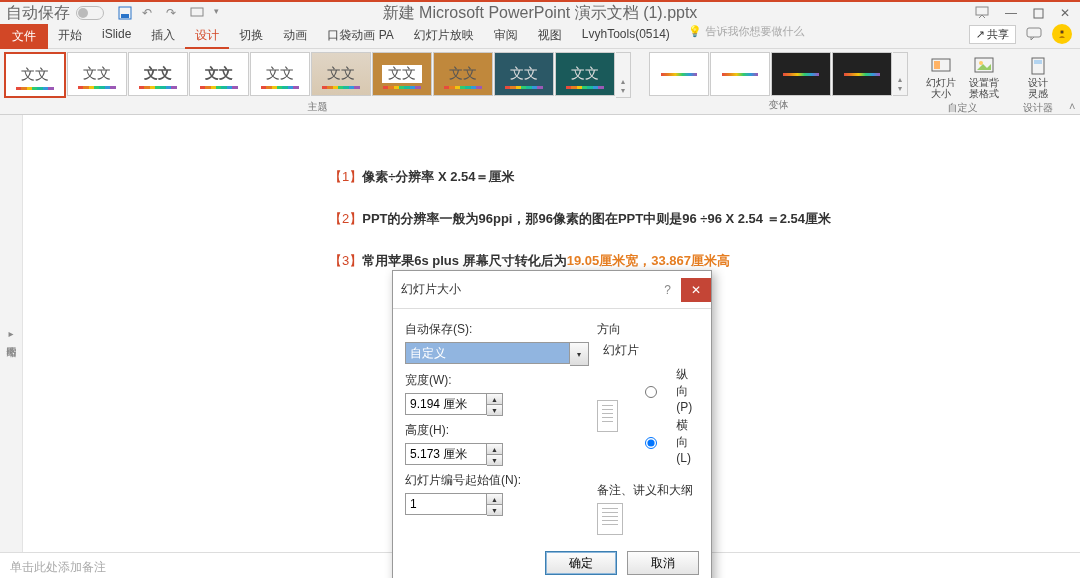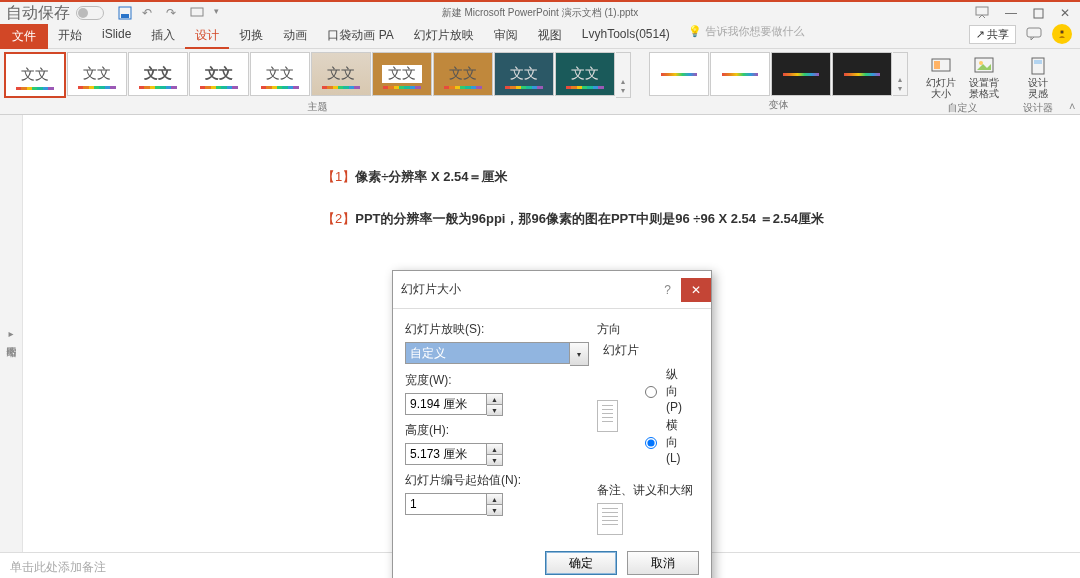--- a/index.html
+++ b/index.html
@@ -1,20 +1,20 @@
 <!DOCTYPE html>
 <html><head>
 <meta charset="utf-8">
 <style>
 html,body{margin:0;padding:0;width:1080px;height:578px;font-family:"Microsoft YaHei",Segoe UI,sans-serif;font-size:12px;color:#333;background:#fff;overflow:hidden}
 .title-bar{height:22px;display:flex;align-items:center;background:#f3f3f3;border-top:2px solid #d24726;position:relative}
 .title-bar .left{display:flex;align-items:center;gap:6px;padding-left:6px}
 .title-bar .qat{display:flex;align-items:center;gap:10px;margin-left:8px}
 .qat span{width:14px;height:14px;display:inline-block;color:#666}
-.title-bar .title{position:absolute;left:0;right:0;text-align:center;font-size:10px;color:#666;pointer-events:none}
+.title-bar .title{position:absolute;left:0;right:0;text-align:center;font-size:16px;color:#666;pointer-events:none}
 .title-bar .win-ctrl{margin-left:auto;display:flex;gap:16px;padding-right:10px;color:#666;align-items:center}
 .tabs{height:24px;display:flex;align-items:flex-start;background:#f3f3f3;border-bottom:1px solid #d9d9d9}
 .file-tab{background:#d24726;color:#fff;padding:4px 12px;font-size:12px}
 .tab{padding:3px 10px;font-size:12px;color:#444;cursor:pointer}
 .tab.active{color:#d24726;border-bottom:2px solid #d24726}
 .search-box{margin-left:8px;font-size:11px;color:#aaa;display:flex;align-items:center;gap:4px}
 .share-area{margin-left:auto;display:flex;align-items:center;gap:10px;padding-right:8px}
 .share-btn{border:1px solid #ccc;padding:1px 6px;font-size:11px;background:#fff;display:flex;align-items:center;gap:2px}
 .avatar{width:20px;height:20px;border-radius:50%;background:#ffcc00;display:flex;align-items:center;justify-content:center}
 .ribbon{height:65px;display:flex;background:#f3f3f3;border-bottom:1px solid #d0d0d0}
@@ -27,41 +27,41 @@
 .theme-thumb .bar{position:absolute;bottom:6px;left:10px;right:10px;height:3px;background:linear-gradient(90deg,#e74c3c 0 14%,#e67e22 14% 28%,#f1c40f 28% 42%,#2ecc71 42% 56%,#1abc9c 56% 70%,#3498db 70% 84%,#9b59b6 84% 100%)}
 .variant{width:58px;height:42px;border:1px solid #ccc;cursor:pointer;display:flex;align-items:center;justify-content:center}
 .rbtn{display:flex;flex-direction:column;align-items:center;width:42px;padding-top:3px;cursor:pointer}
 .rbtn .ic{width:22px;height:22px}
 .rbtn .lbl{font-size:10px;color:#444;text-align:center;line-height:1.1}
 .sep{width:1px;background:#d0d0d0;margin:4px 2px}
 .collapse-strip{width:22px;background:#f3f3f3;border-right:1px solid #e3e3e3;display:flex;align-items:center;justify-content:center;writing-mode:vertical-rl;font-size:10px;color:#888;cursor:pointer}
 .work{display:flex;height:437px}
 .canvas{flex:1;position:relative;background:#fff}
 .content{position:absolute;left:298px;top:53px;font-size:13px;color:#333}
-.content p{margin:0 0 24px 1px}
+.content p{margin:0 0 24px 8px}
 .brk{color:#d24726}
 .orange{color:#e67e22}
 .dialog{position:absolute;left:369px;top:155px;width:318px;background:#fff;border:1px solid #999;box-shadow:3px 3px 10px rgba(0,0,0,.3);font-size:12px}
 .dlg-title{background:#fff;border-bottom:1px solid #ddd;padding:10px 8px;display:flex;align-items:center}
 .dlg-close{width:30px;height:24px;background:#c44536;color:#fff;display:flex;align-items:center;justify-content:center;margin:-6px -8px -6px 0}
 .dlg-help{margin-left:auto;padding:0 10px;color:#888}
 .dlg-body{display:flex;padding:8px 12px;gap:8px}
 .dlg-col{flex:1}
 .dlg-lbl{margin:4px 0}
 .combo{display:flex;margin-bottom:6px}
 .combo input{flex:1;height:20px;border:1px solid #999;padding:0 4px;font-size:12px}
 .combo .sel{background:#91b5e0;color:#fff}
 .combo .btn{width:18px;height:22px;border:1px solid #999;border-left:none;background:linear-gradient(#fafafa,#ddd);display:flex;align-items:center;justify-content:center;font-size:8px}
 .spin{display:flex;margin-bottom:6px}
 .spin input{width:72px;height:20px;border:1px solid #999;padding:0 4px;font-size:12px}
 .spin .arrows{display:flex;flex-direction:column;border:1px solid #999;border-left:none}
 .spin .arrows span{height:10px;width:15px;display:flex;align-items:center;justify-content:center;font-size:7px;background:linear-gradient(#fafafa,#ddd);cursor:pointer}
 .spin .arrows span:first-child{border-bottom:1px solid #999}
 .fset{border:1px solid #ccc;border-radius:3px;margin:4px 0 8px 0;padding:6px 8px 8px 8px}
-.fset .row{display:flex;align-items:center;gap:6px;margin:3px 12px}
+.fset .row{display:flex;align-items:center;gap:16px;margin:3px 12px}
 .doc-ic{width:24px;height:30px;border:1px solid #bbb;display:inline-block;margin-right:4px;position:relative}
 .doc-ic::before{content:"";position:absolute;top:4px;left:4px;right:4px;height:1px;background:#bbb;box-shadow:0 4px 0 #bbb,0 8px 0 #bbb,0 12px 0 #bbb,0 16px 0 #bbb}
 .radio{width:12px;height:12px;cursor:pointer}
 .dlg-ft{display:flex;justify-content:flex-end;gap:10px;padding:0 12px 12px 12px}
 .dlg-ft button{width:72px;height:24px;border:1px solid #999;background:linear-gradient(#fdfdfd,#e5e5e5);font-size:12px;cursor:pointer}
 .dlg-ft button.primary{border:1px solid #3c7fb1;box-shadow:0 0 0 1px #8cb7dc inset}
 .notes{height:28px;border-top:1px solid #ddd;padding:6px 10px;color:#aaa;font-size:12px}
 svg{display:block}
 </style>
 </head>
@@ -259,31 +259,32 @@
 
 <div class="work">
   <div class="collapse-strip">
       <span style="writing-mode:horizontal-tb">▸</span>
       <span>缩略图</span>
     </div>
   <div class="canvas">
     <div class="content">
       <p><span class="brk">【1】</span><b>像素÷分辨率 X 2.54＝厘米</b></p>
       <p><span class="brk">【2】</span><b>PPT的分辨率一般为96ppi，那96像素的图在PPT中则是96 ÷96 X 2.54 ＝2.54厘米</b></p>
+      <p><span class="brk">【3】</span><b>常用苹果6s plus 屏幕尺寸转化后为</b><b class="orange">19.05厘米宽，33.867厘米高</b></p>
     </div>
 
     <div class="dialog">
       <div class="dlg-title">
         <span>幻灯片大小</span>
         <span class="dlg-help">?</span>
         <span class="dlg-close">✕</span>
       </div>
       <div class="dlg-body">
         <div class="dlg-col">
-          <div class="dlg-lbl">幻灯片放映(S):</div>
+          <div class="dlg-lbl">自动保存(S):</div>
           <div class="combo">
               <input class="sel" readonly="" value="自定义" style="">
               <span class="btn">▾</span>
             </div>
           <div class="dlg-lbl">宽度(W):</div>
           <div class="spin">
               <input value="9.194 厘米" style="">
               <span class="arrows">
                 <span>▲</span>
                 <span>▼</span>

